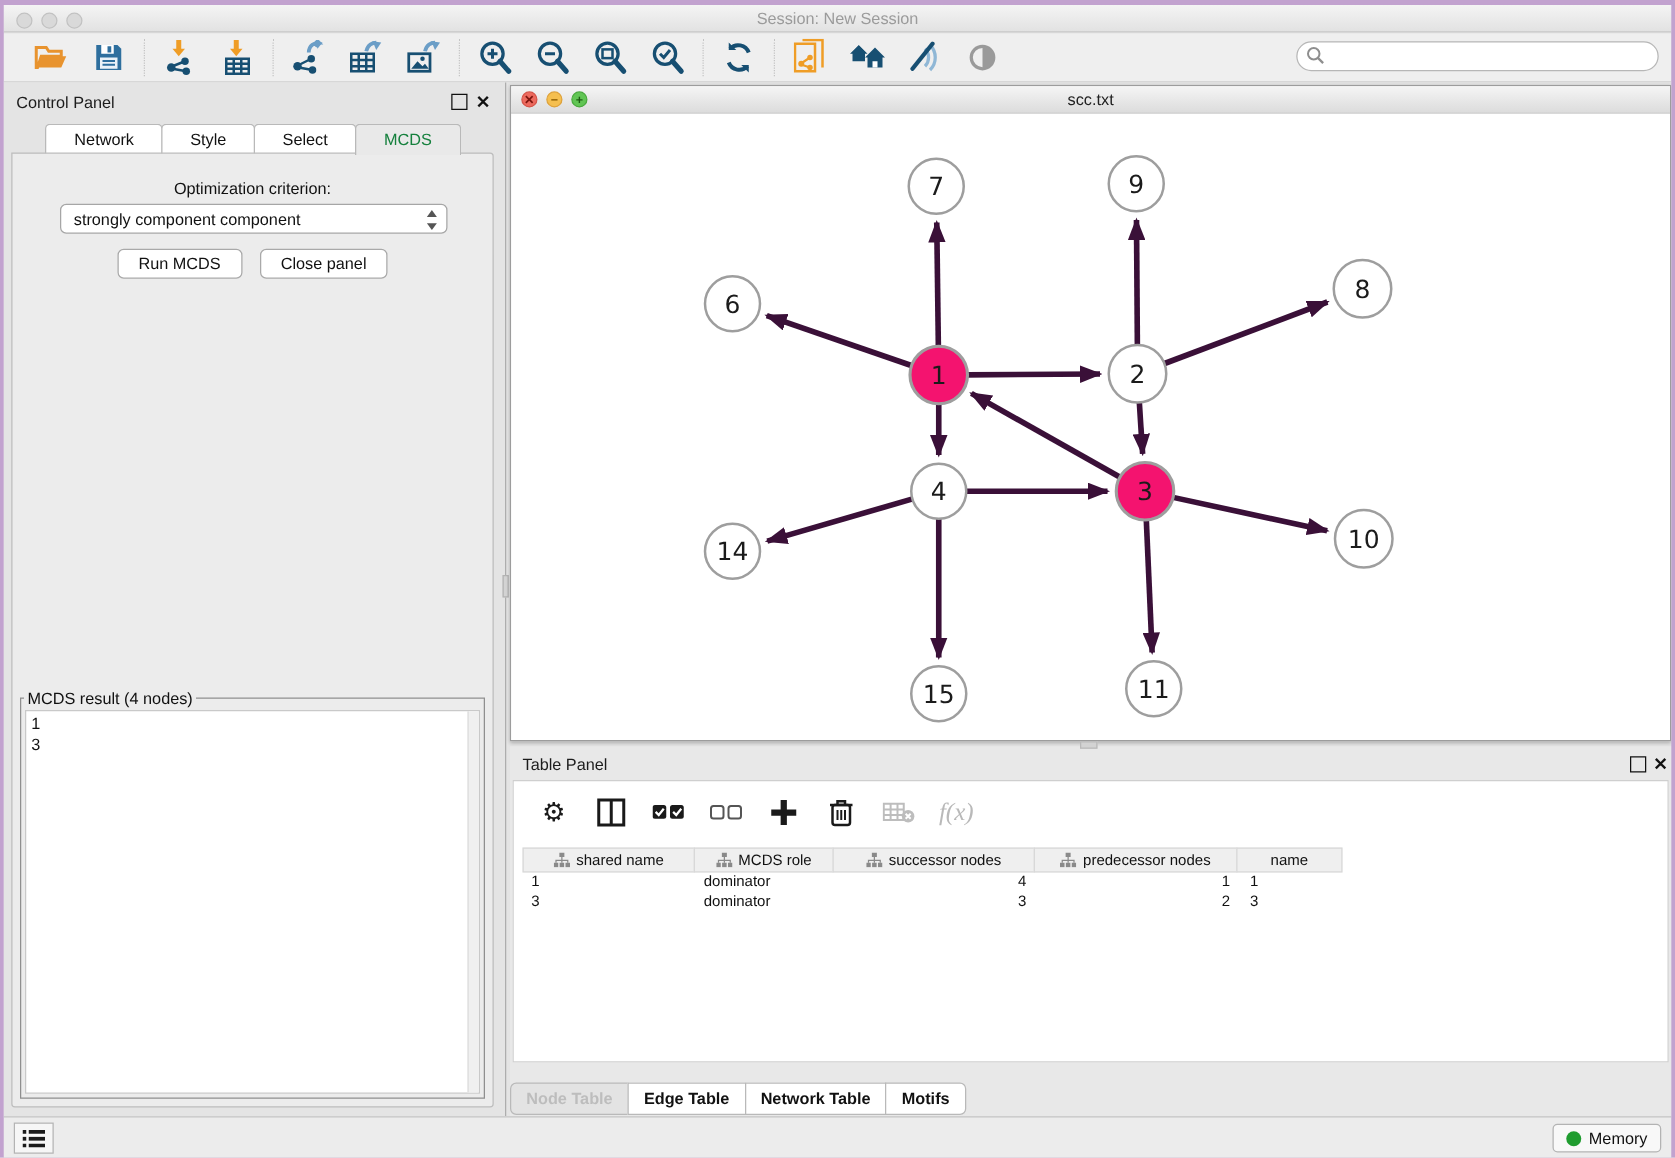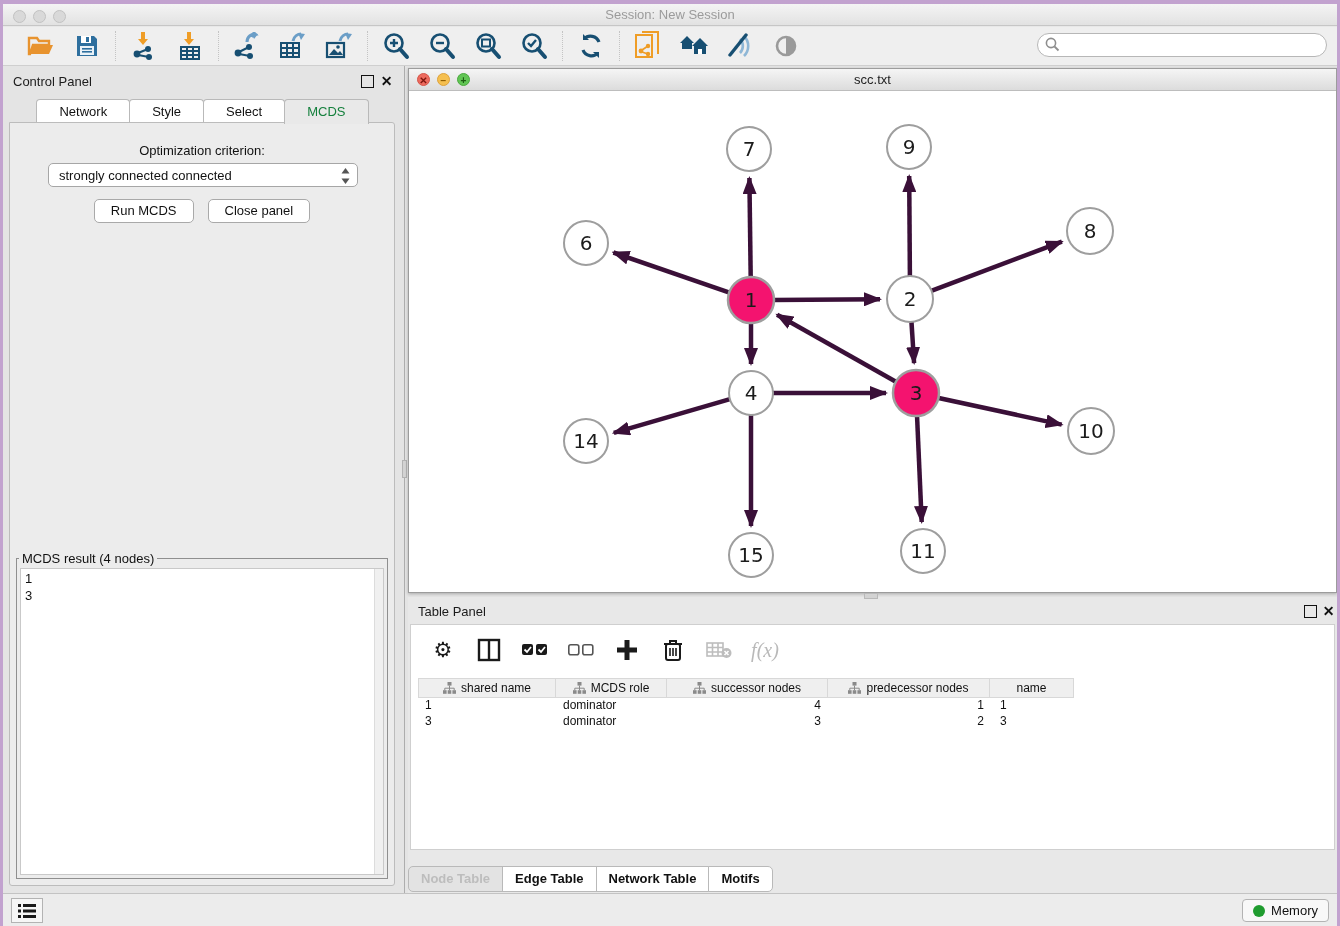--- a/index.html
+++ b/index.html
@@ -296,21 +296,21 @@
       </div>
       <div class="cp-tabs">
         <div class="cp-tab">Network</div>
         <div class="cp-tab">Style</div>
         <div class="cp-tab">Select</div>
         <div class="cp-tab sel">MCDS</div>
       </div>
       <div class="cp-box">
         <div class="opt-label">Optimization criterion:</div>
         <div class="selectbox">
-          <span>strongly connected connected</span>
+          <span>strongly component component</span>
           <svg class="stepper" width="11" height="18" viewBox="0 0 11 18">
                 <path d="M5.5 1 L9.5 6.5 H1.5 z" fill="#555"></path>
                 <path d="M5.5 17 L1.5 11.5 H9.5 z" fill="#555"></path>
               </svg>
         </div>
         <div class="btnrow">
           <button class="pushbtn">Run MCDS</button>
           <button class="pushbtn">Close panel</button>
         </div>
         <fieldset class="mcds-fieldset">

